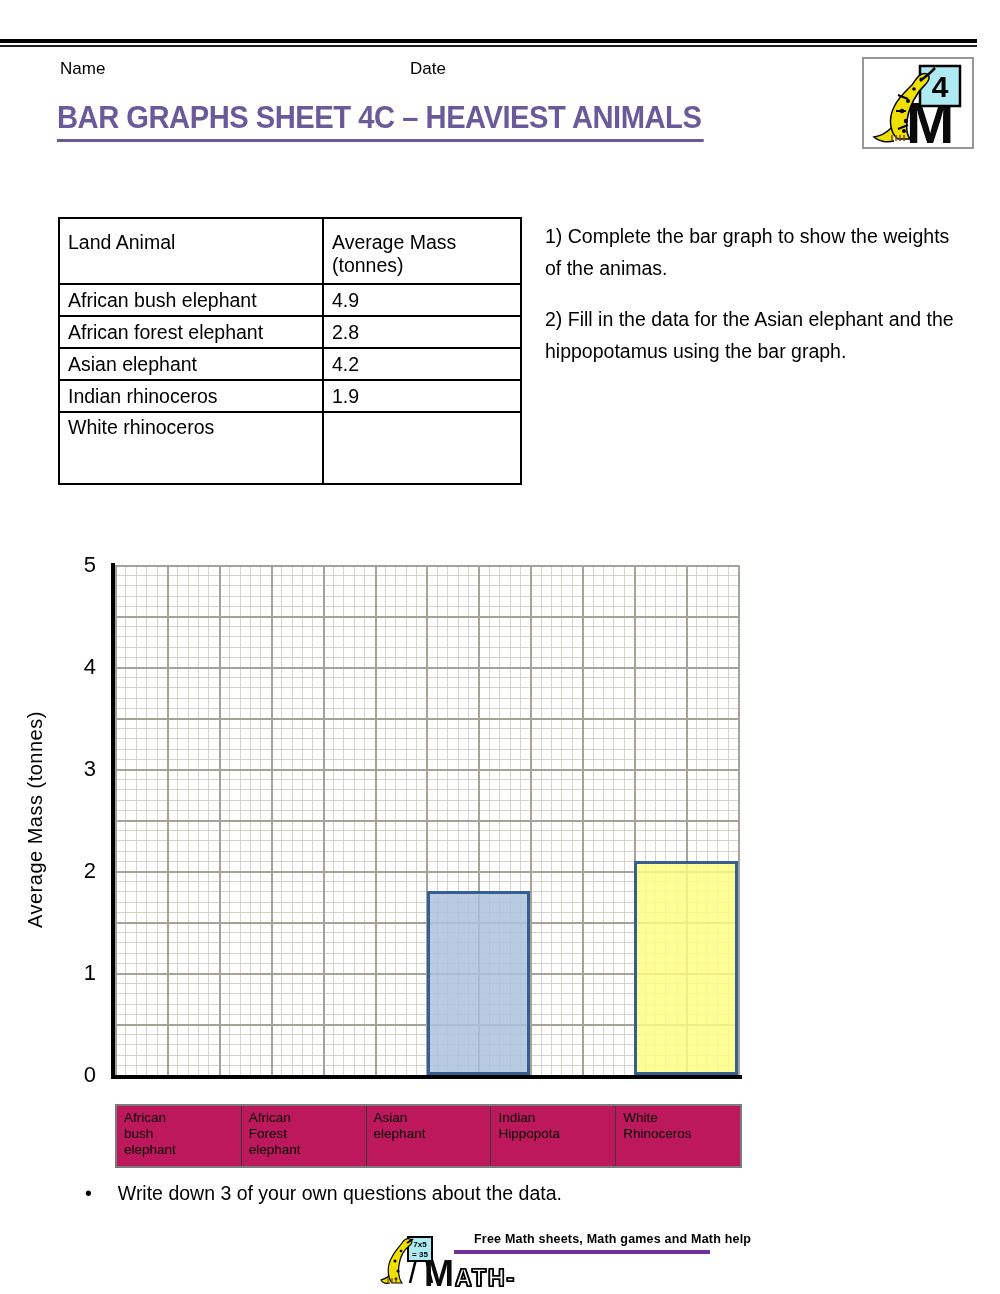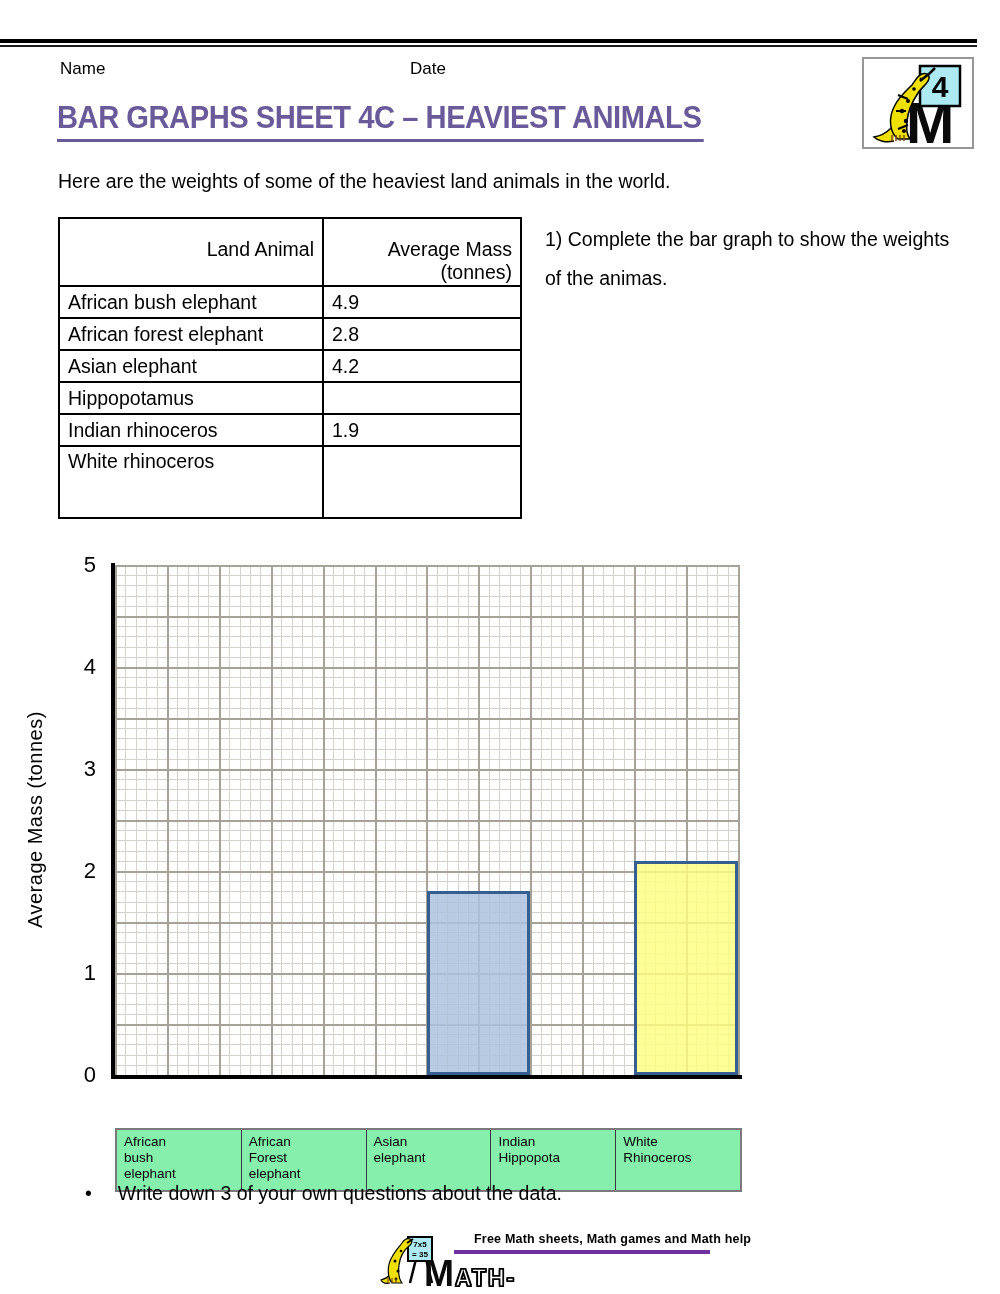--- a/index.html
+++ b/index.html
@@ -22,49 +22,49 @@
   .sheet-title{position:absolute;left:57px;top:100px;font-size:31px;font-weight:bold;
                color:#6a5a9a;letter-spacing:-.5px;transform:scaleX(.94);transform-origin:left center;
                border-bottom:3px solid #6a5a9a;padding:0 3px 3px 0;white-space:nowrap;}
 
   .intro-text{position:absolute;left:58px;top:170px;font-size:19.5px;}
 
   
   .animal-table{position:absolute;left:58px;top:217px;border-collapse:collapse;table-layout:fixed;}
   .animal-table td,.animal-table th{border:2px solid #000;font-size:19.5px;font-weight:normal;
         padding:1px 8px;box-sizing:border-box;background:#fff;}
-  .animal-table th{text-align:right;vertical-align:top;padding-top:19px;white-space:pre-line;}
+  .animal-table th{text-align:left;vertical-align:top;padding-top:12px;white-space:pre-line;}
   .col-animal{width:264px;} .col-mass{width:198px;}
   .animal-table .hrow{height:66px;}
   .animal-table tr.drow{height:32px;}
   .c-animal{text-align:left;} .c-mass{text-align:left;}
   .animal-table tr.tall{height:72px;} .animal-table tr.tall td{vertical-align:top;padding-top:3px;}
 
   
-  .questions{position:absolute;left:545px;top:220px;width:418px;font-size:19.5px;line-height:39px;}
+  .questions{position:absolute;left:545px;top:220px;width:418px;font-size:19.5px;line-height:32px;}
   .questions p{margin:0 0 19px 0;}
 
   
   .y-axis-line{position:absolute;left:111px;top:563px;width:4px;height:516px;background:#000;}
   .x-axis-line{position:absolute;left:111px;top:1075px;width:631px;height:4px;background:#000;}
   .plot{position:absolute;left:115px;top:565px;width:625px;height:510px;box-sizing:border-box;
         border-right:2px solid #a6a298;
         background-image:
           repeating-linear-gradient(to right,  #a6a298 0 2px, transparent 2px 8.3333%),
           repeating-linear-gradient(to bottom, #a6a298 0 2px, transparent 2px 10%),
           repeating-linear-gradient(to right,  #d7d3ca 0 1px, transparent 1px 1.66667%),
           repeating-linear-gradient(to bottom, #d7d3ca 0 1px, transparent 1px 2%);}
   .bar{position:absolute;bottom:0;box-sizing:border-box;border:3px solid #365f91;}
   .yticks{position:absolute;left:62px;top:565px;width:44px;height:510px;}
   .yticks span{position:absolute;right:10px;width:30px;text-align:right;font-size:22px;height:26px;line-height:26px;}
   .y-title{position:absolute;left:24px;top:565px;height:510px;width:26px;
            writing-mode:vertical-rl;transform:rotate(180deg);
            font-size:20px;text-align:center;letter-spacing:.5px;}
-  .xlabels{position:absolute;left:115px;top:1128px;width:627px;height:64px;display:flex;
-           border:2px solid #7a7a7a;box-sizing:border-box;background:#86efac;}
+  .xlabels{position:absolute;left:115px;top:1104px;width:627px;height:64px;display:flex;
+           border:2px solid #7a7a7a;box-sizing:border-box;background:#be185d;}
   .xcell{flex:1 1 0;border-right:1px solid #3a3a3a;padding:4px 7px;font-size:13.5px;
          line-height:16px;white-space:pre-line;overflow:hidden;}
   .xcell:last-child{border-right:none;}
 
   
   .bullet-row{position:absolute;left:85px;top:1182px;font-size:19.5px;display:flex;}
   .bullet-dot{font-size:19.5px;margin-right:26px;}
 
   
   .footer{position:absolute;left:380px;top:1227px;width:340px;height:66px;}
@@ -104,21 +104,20 @@
           <circle cx="50" cy="30" r="1.8" fill="#000"></circle>
         <circle cx="40" cy="72" r="2" fill="#000"></circle>
           <circle cx="57" cy="20" r="1.5" fill="#000"></circle>
         <path d="M28 82 L28 76 M32 82 L32 76 M36 82 L36 76 M40 82 L40 76" stroke="#7a4a1a" stroke-width="1.5"></path>
       </g>
     </svg>
   </div>
 
   <div class="sheet-title">BAR GRAPHS SHEET 4C – HEAVIEST ANIMALS</div>
 
-  <div class="intro-text">Here are the weights of some of the heaviest land animals in the world.</div>
 
   <table class="animal-table">
     <colgroup>
         <col class="col-animal">
         <col class="col-mass">
       </colgroup>
     <thead>
       <tr class="hrow">
         <th>Land Animal</th>
         <th>Average Mass
@@ -132,36 +131,33 @@
         </tr>
         <tr class="drow">
           <td class="c-animal">African forest elephant</td>
           <td class="c-mass">2.8</td>
         </tr>
         <tr class="drow">
           <td class="c-animal">Asian elephant</td>
           <td class="c-mass">4.2</td>
         </tr>
         <tr class="drow">
-          <td class="c-animal">Hippopotamus</td>
-          <td class="c-mass"></td>
-        </tr>
-        <tr class="drow">
           <td class="c-animal">Indian rhinoceros</td>
           <td class="c-mass">1.9</td>
         </tr>
         <tr class="drow tall">
           <td class="c-animal">White rhinoceros</td>
           <td class="c-mass"></td>
         </tr>
       </tbody>
   </table>
 
   <div class="questions">
       <p>1) Complete the bar graph to show the weights of the animas.</p>
+      <p>2) Fill in the data for the Asian elephant and the hippopotamus using the bar graph.</p>
     </div>
 
   <div class="y-title">Average Mass (tonnes)</div>
   <div class="yticks">
       <span style="bottom: calc(0% - 13px);">0</span>
       <span style="bottom: calc(20% - 13px);">1</span>
       <span style="bottom: calc(40% - 13px);">2</span>
       <span style="bottom: calc(60% - 13px);">3</span>
       <span style="bottom: calc(80% - 13px);">4</span>
       <span style="bottom: calc(100% - 13px);">5</span>

